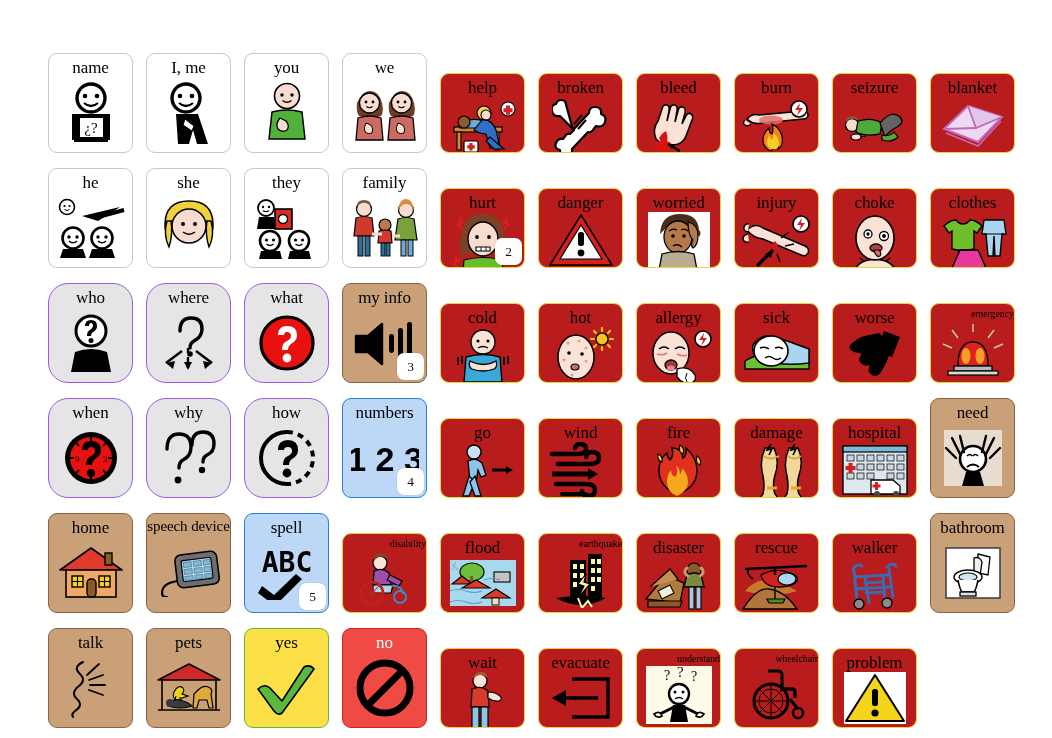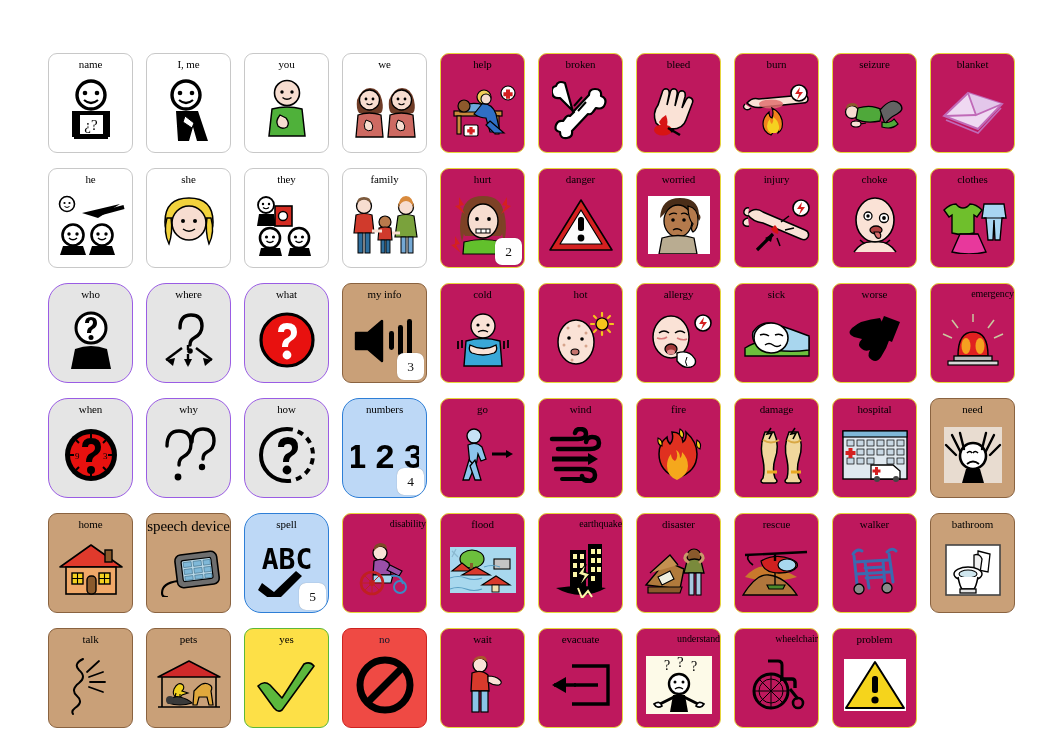--- a/index.html
+++ b/index.html
@@ -26,21 +26,21 @@
     box-sizing:border-box;
     border-radius:9px;
     border:1.4px solid #c9c9c9;
     background:#ffffff;
     overflow:hidden;
     display:flex;
     flex-direction:column;
     align-items:center;
   }
   .cell .label{
-    font-size:11px;
+    font-size:17px;
     line-height:1.05;
     color:#000;
     margin-top:5px;
     text-align:center;
     width:100%;
     white-space:nowrap;
     letter-spacing:-0.1px;
   }
   .cell.tiny .label{font-size:15px;}
   .cell.small .label{font-size:10px;text-align:right;}
@@ -50,27 +50,27 @@
     width:100%;
     display:flex;
     align-items:center;
     justify-content:center;
     padding-bottom:2px;
   }
   .art svg{display:block;}
 
   
   .c-white  {background:#ffffff; border-color:#c8c8c8;}
-  .c-yellow {background:#be185d; border-color:#e6d53c;}
+  .c-yellow {background:#b91c1c; border-color:#e6d53c;margin-top:20px;}
   .c-purple {background:#e5e5e5; border-color:#9a5ce4;border-radius:20px;}
   .c-brown  {background:#c9a078; border-color:#8a6340;}
-  .c-blue   {background:#bdd8f6; border-color:#2d7ed6;border-radius:17px;}
+  .c-blue   {background:#bdd8f6; border-color:#2d7ed6;}
   .c-green  {background:#fde047; border-color:#5cb838;}
   .c-red    {background:#ef4a44; border-color:#cd2420;}
-  .c-red .label{color:#0f172a;}
+  .c-red .label{color:#ffffff;}
 
   
   .badge{
     position:absolute;
     right:2px;bottom:2px;
     width:27px;height:27px;
     background:#ffffff;
     border-radius:7px;
     display:flex;align-items:center;justify-content:center;
     font-size:13.5px;color:#111;

